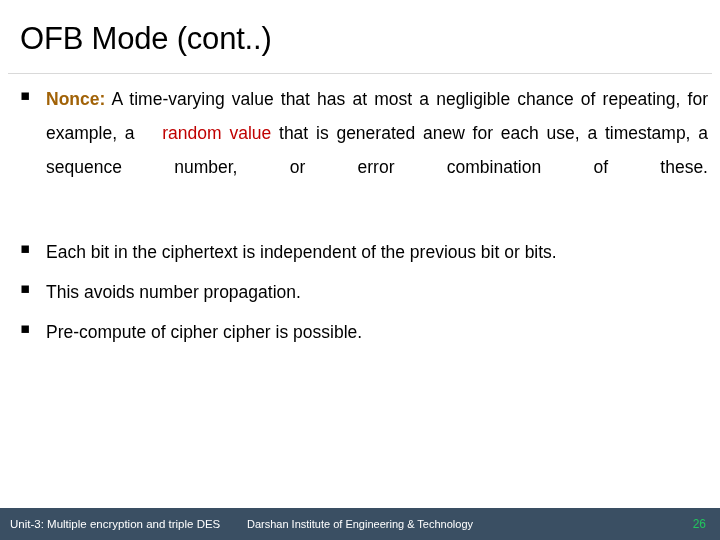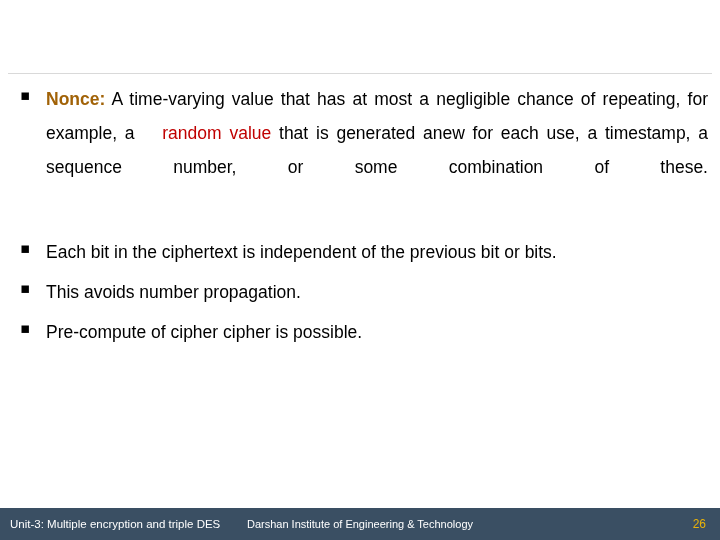--- a/index.html
+++ b/index.html
@@ -138,36 +138,37 @@
     text-align: center;
     white-space: nowrap;
   }
   .footer-page {
     position: absolute;
     right: 14px;
     top: 0;
     height: 32px;
     line-height: 32px;
     font-size: 12px;
-    color: #eab308;
+    color: #22c55e;
     white-space: nowrap;
   }
 </style>
 </head>
 <body>
 
 <div class="slide">
 
+  <div class="title">OFB Mode (cont..)</div>
   <div class="title-rule"></div>
 
   <div class="body">
 
     <div class="bullet-row b1">
       <span class="bullet-mark">▪</span>
-      <span class="bullet-text para-justify"><span class="b-nonce">Nonce:</span><span> A time-varying value that has at most a negligible chance of repeating, for example, a </span><span class="b-random">random value</span><span> that is generated anew for each use, a timestamp, a sequence number,  or some combination of these.</span></span>
+      <span class="bullet-text para-justify"><span class="b-nonce">Nonce:</span><span> A time-varying value that has at most a negligible chance of repeating, for example, a </span><span class="b-random">random value</span><span> that is generated anew for each use, a timestamp, a sequence number,  or error combination of these.</span></span>
       </div>
 
     <div class="bullet-row b2">
       <span class="bullet-mark">▪</span>
       <span class="bullet-text">Each bit in the ciphertext is independent of the previous bit or bits.</span>
     </div>
 
     <div class="bullet-row b3">
       <span class="bullet-mark">▪</span>
       <span class="bullet-text">This avoids number propagation.</span>

